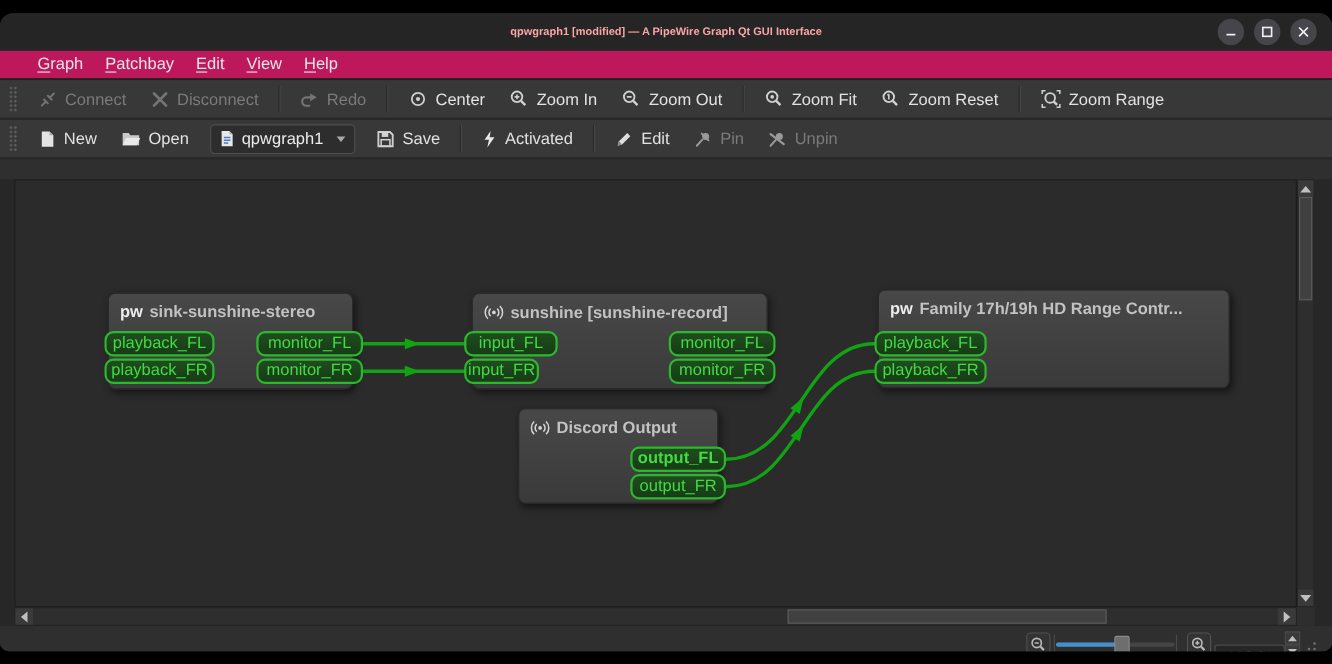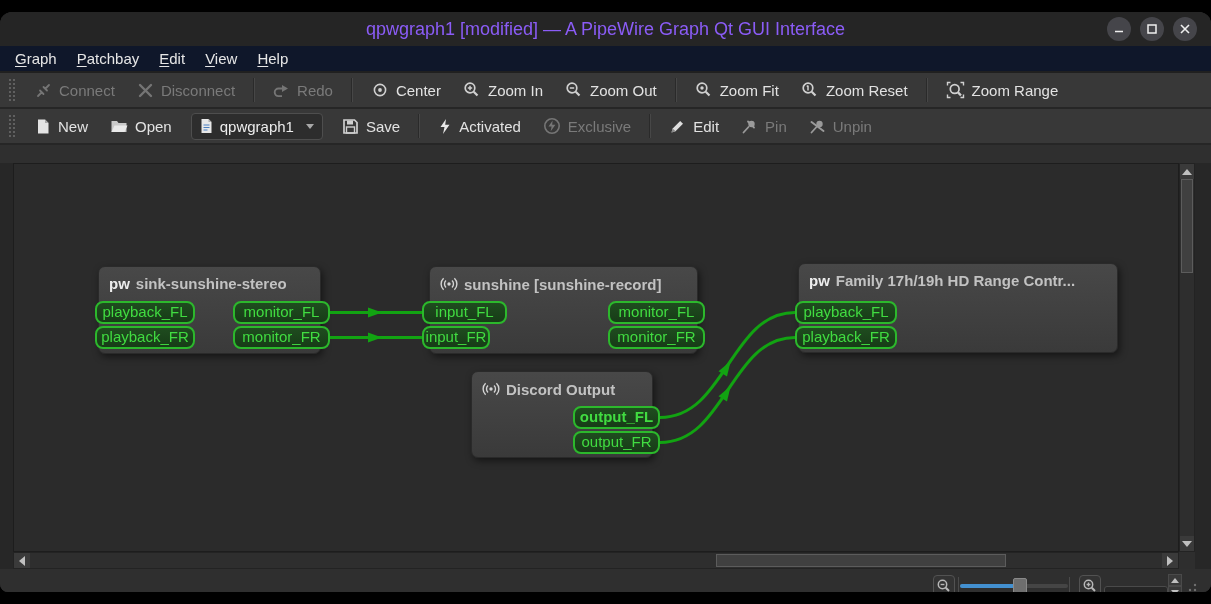--- a/index.html
+++ b/index.html
@@ -4,28 +4,28 @@
 <style>
   * { margin:0; padding:0; box-sizing:border-box; }
   html,body { width:1211px; height:604px; background:#000; overflow:hidden;
     font-family:"Liberation Sans", sans-serif; }
   .window { position:absolute; left:0; top:12px; width:1211px; height:580px;
     background:#2f2f2f; border-radius:12px 12px 8px 8px; overflow:hidden; }
 
   
   .titlebar { position:relative; height:34px; background:#252525;
     display:flex; align-items:center; justify-content:center; }
-  .titlebar .title { color:#8b5cf6; font-size:18px; font-weight:normal; }
+  .titlebar .title { color:#fca5a5; font-size:10px; font-weight:bold; }
   .winbtns { position:absolute; right:14px; top:5px; display:flex; gap:9px; }
   .winbtn { width:24px; height:24px; border-radius:50%; background:#45454a;
     display:flex; align-items:center; justify-content:center; cursor:pointer; }
 
   
-  .menubar { height:27px; background:#0f172a; display:flex; align-items:center;
-    padding-left:5px; border-bottom:2px solid #202020; }
+  .menubar { height:27px; background:#be185d; display:flex; align-items:center;
+    padding-left:24px; border-bottom:2px solid #202020; }
   .menu-item { color:#e6e6e6; font-size:15px; padding:2px 10px; cursor:default; }
   .menu-item .accel { text-decoration:underline; text-underline-offset:2px; }
 
   
   .toolbar { height:36px; background:#383838; display:flex; align-items:center;
     padding-left:8px; border-bottom:2px solid #262626; }
   .tb-handle { width:8px; height:24px; margin-right:8px;
     background-image:radial-gradient(#606060 1px, transparent 1.2px);
     background-size:4px 4px; }
   .tb-btn { display:flex; align-items:center; gap:7px; height:30px;
@@ -234,27 +234,20 @@
         </svg>
       <span>Save</span>
     </div>
     <div class="tb-sep"></div>
     <div class="tb-btn">
       <svg width="14" height="17">
           <polygon points="8,1 2.5,9 6.5,9 5,16 11.5,6.8 7.2,6.8" fill="#e8e8e8"></polygon>
         </svg>
       <span>Activated</span>
     </div>
-    <div class="tb-btn disabled">
-      <svg width="18" height="18">
-          <circle cx="9" cy="9" r="7.2" fill="none" stroke="#757575" stroke-width="1.6"></circle>
-          <polygon points="9.6,3.5 5.5,9.4 8.6,9.4 7.6,14.5 12.4,7.8 9.2,7.8" fill="#757575"></polygon>
-        </svg>
-      <span>Exclusive</span>
-    </div>
     <div class="tb-sep"></div>
     <div class="tb-btn">
       <svg width="17" height="17">
           <path d="M2.5 14.5 l1.2-4 7.5-7.5 2.8 2.8 -7.5 7.5 z" fill="#dedede"></path>
           <path d="M2.5 14.5 l1.2-4 2.8 2.8 z" fill="#8a8a8a"></path>
         </svg>
       <span>Edit</span>
     </div>
     <div class="tb-btn disabled">
       <svg width="17" height="17">

